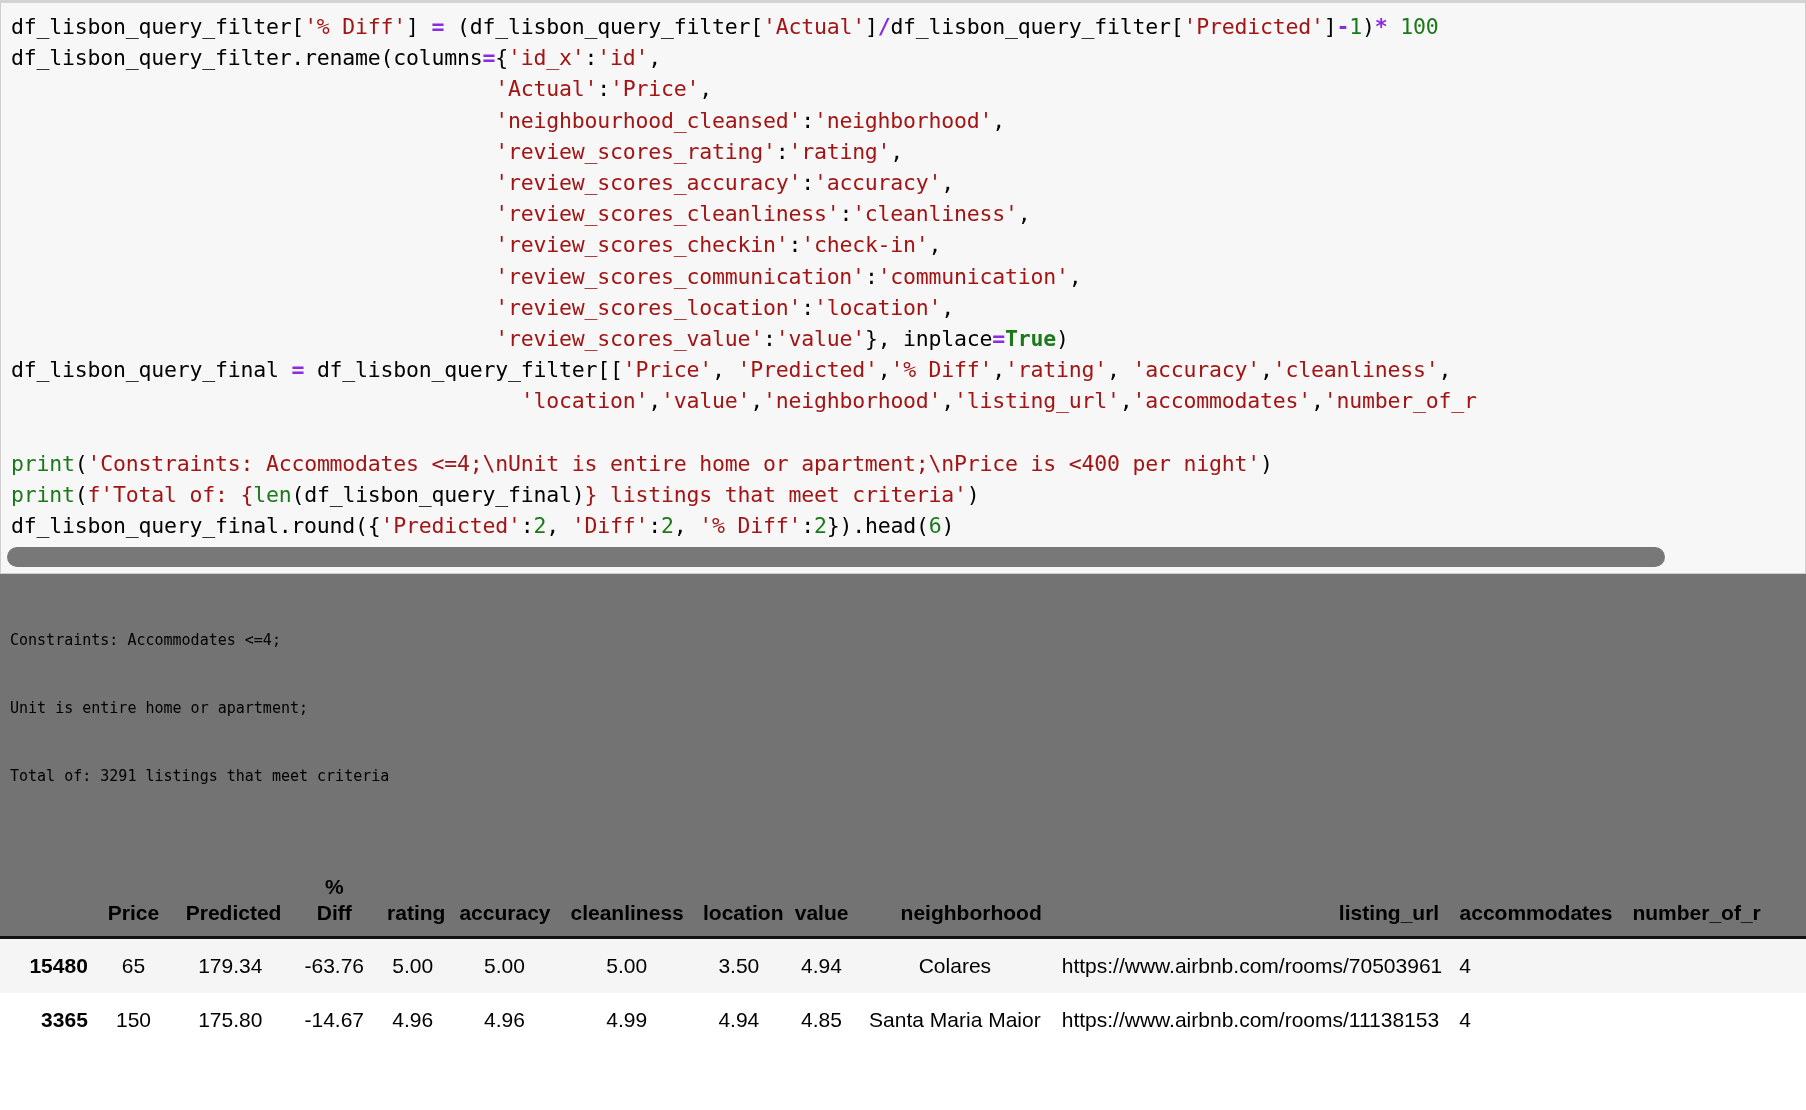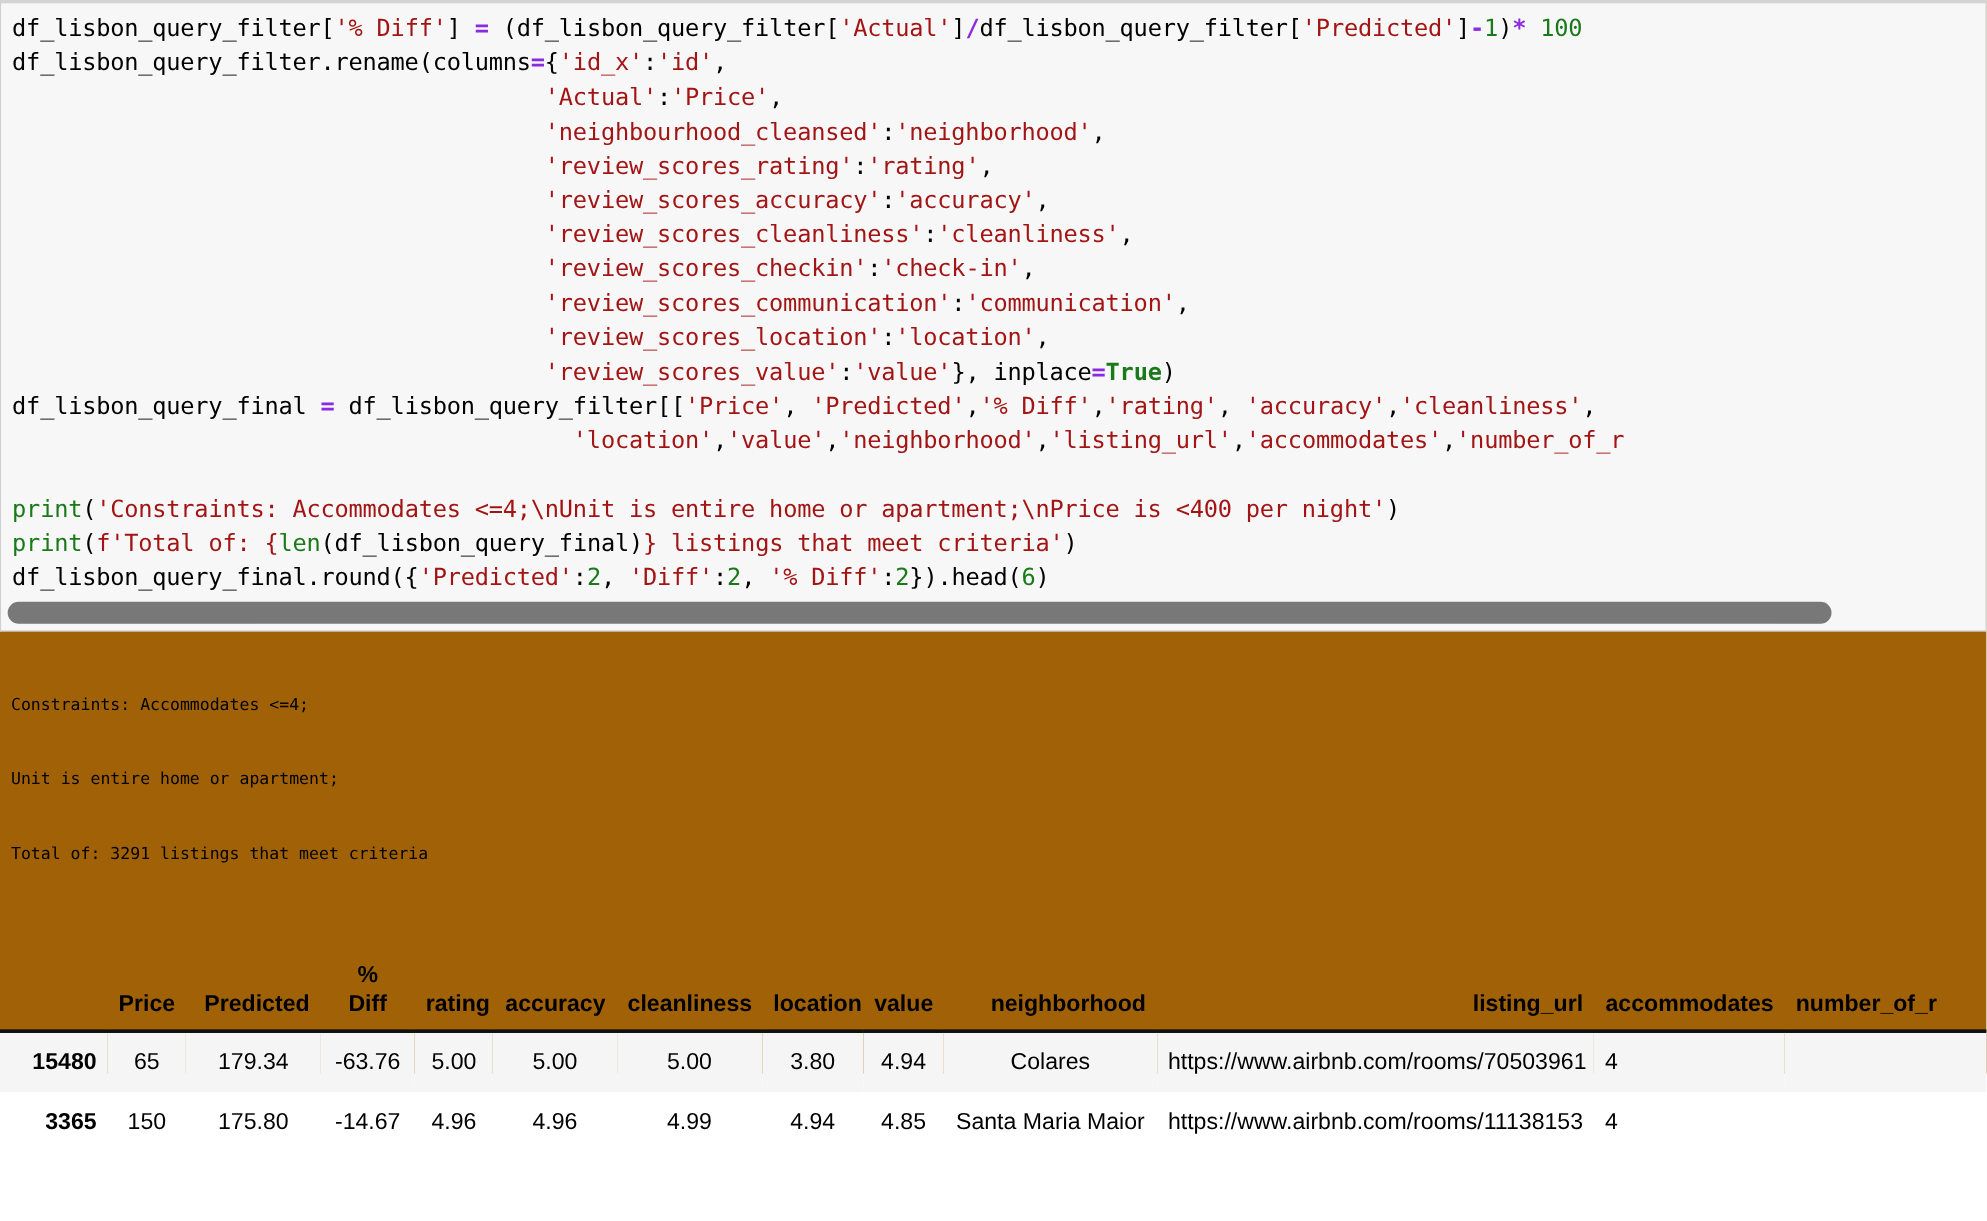--- a/index.html
+++ b/index.html
@@ -3,21 +3,21 @@
 <meta charset="utf-8">
 <style>
   * { box-sizing: border-box; }
   html, body {
     margin: 0; padding: 0;
     width: 1806px; height: 1110px;
     background: #ffffff;
     font-family: "Liberation Sans", sans-serif;
     overflow: hidden;
   }
-  #root { position: relative; width: 1806px; height: 976px; background:#a16207; }
+  #root { position: relative; width: 1806px; height: 976px; background:#737373; }
 
   
   .code-cell {
     position: relative;
     margin: 0;
     background: #f7f7f7;
     border: 1px solid #cfcfcf;
     border-top: 3px solid #d4d4d4;
     padding: 8px 0 0 0;
     height: 574px;
@@ -185,21 +185,21 @@
       </thead>
       <tbody id="df-body">
           <tr class="odd">
             <td class="idx">15480</td>
             <td>65</td>
             <td>179.34</td>
             <td>-63.76</td>
             <td>5.00</td>
             <td>5.00</td>
             <td>5.00</td>
-            <td>3.80</td>
+            <td>3.50</td>
             <td>4.94</td>
             <td class=" wrapcell">Colares</td>
             <td>https://www.airbnb.com/rooms/70503961</td>
             <td style="text-align: left;">4</td>
             <td style="text-align: left;"></td>
           </tr>
           <tr class="even">
             <td class="idx">3365</td>
             <td>150</td>
             <td>175.80</td>

